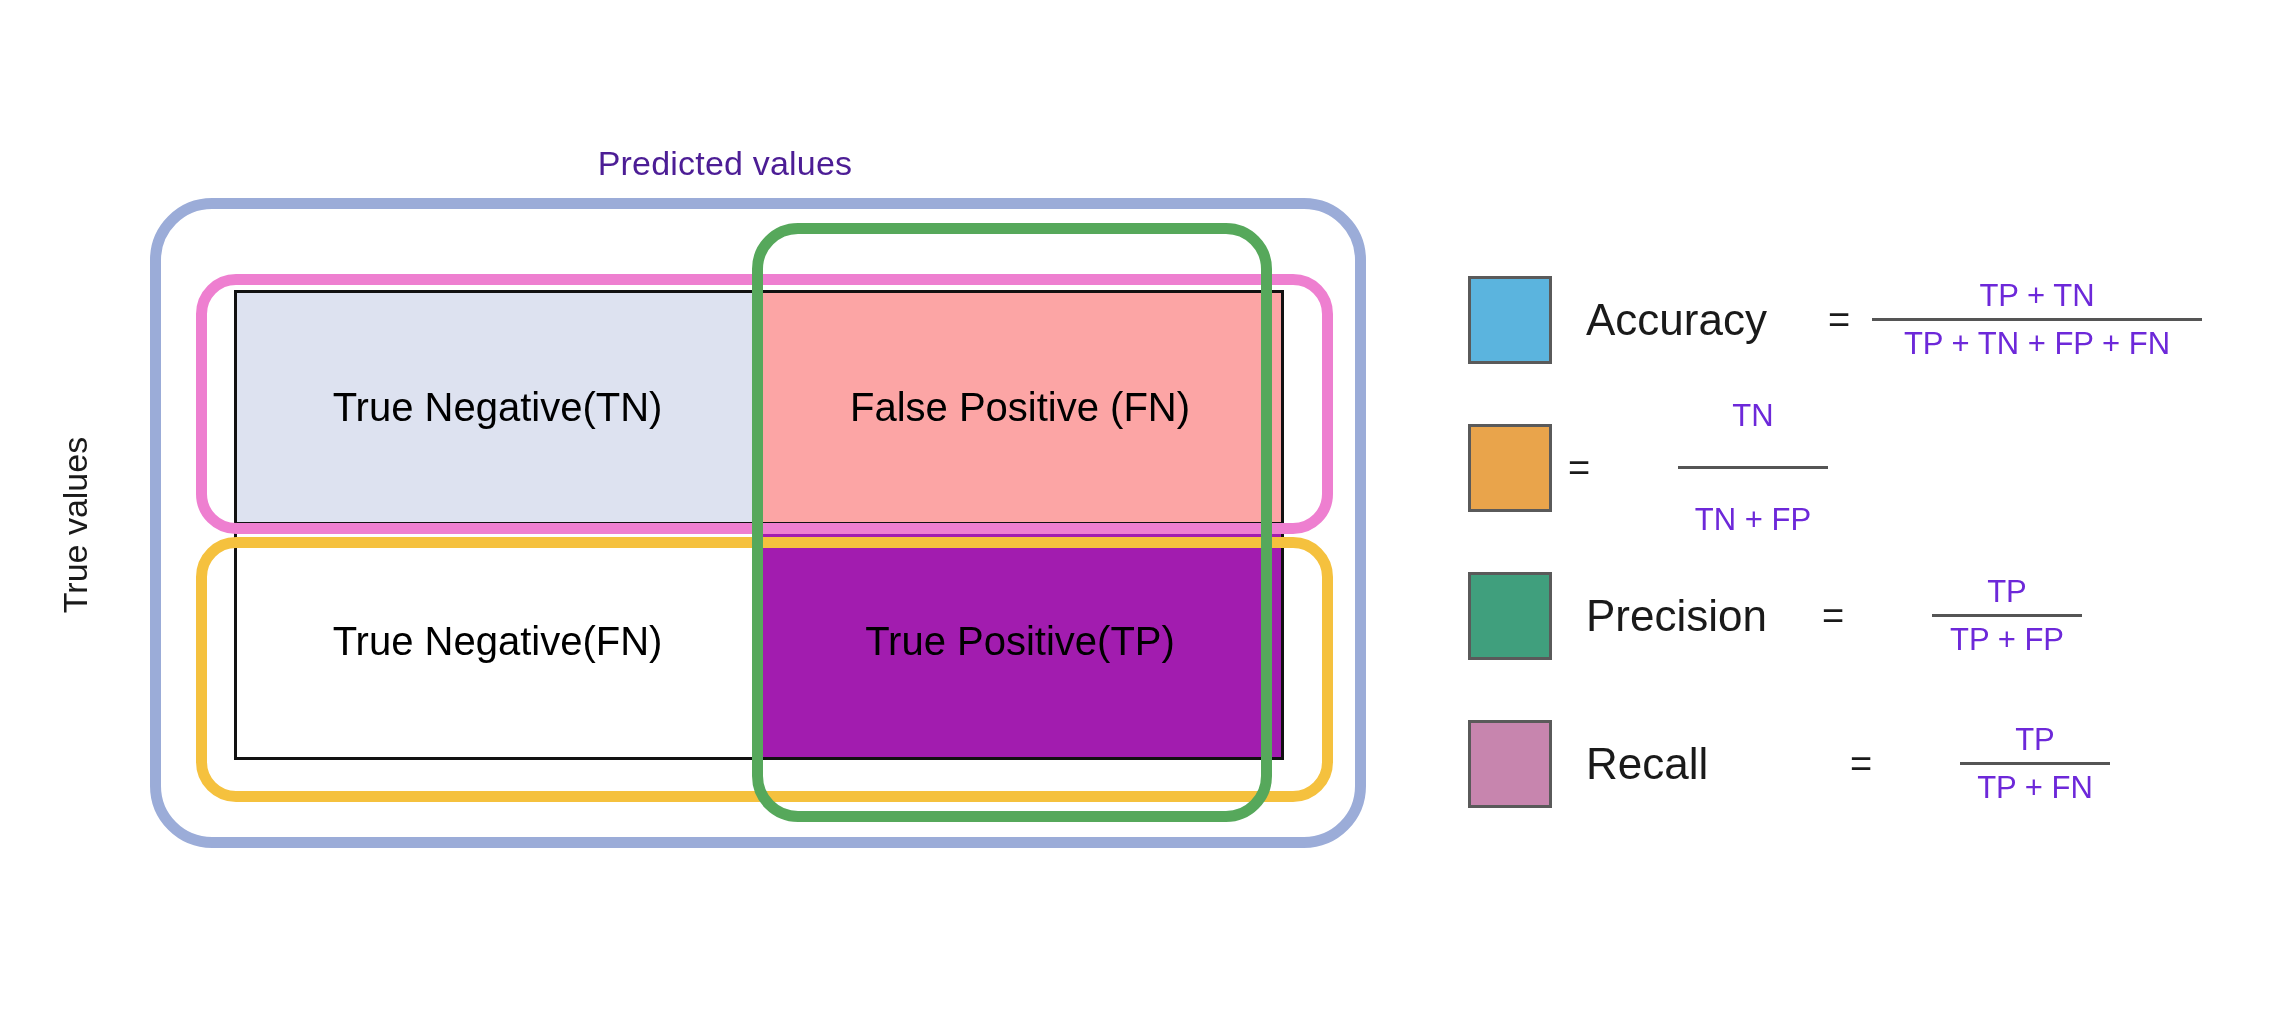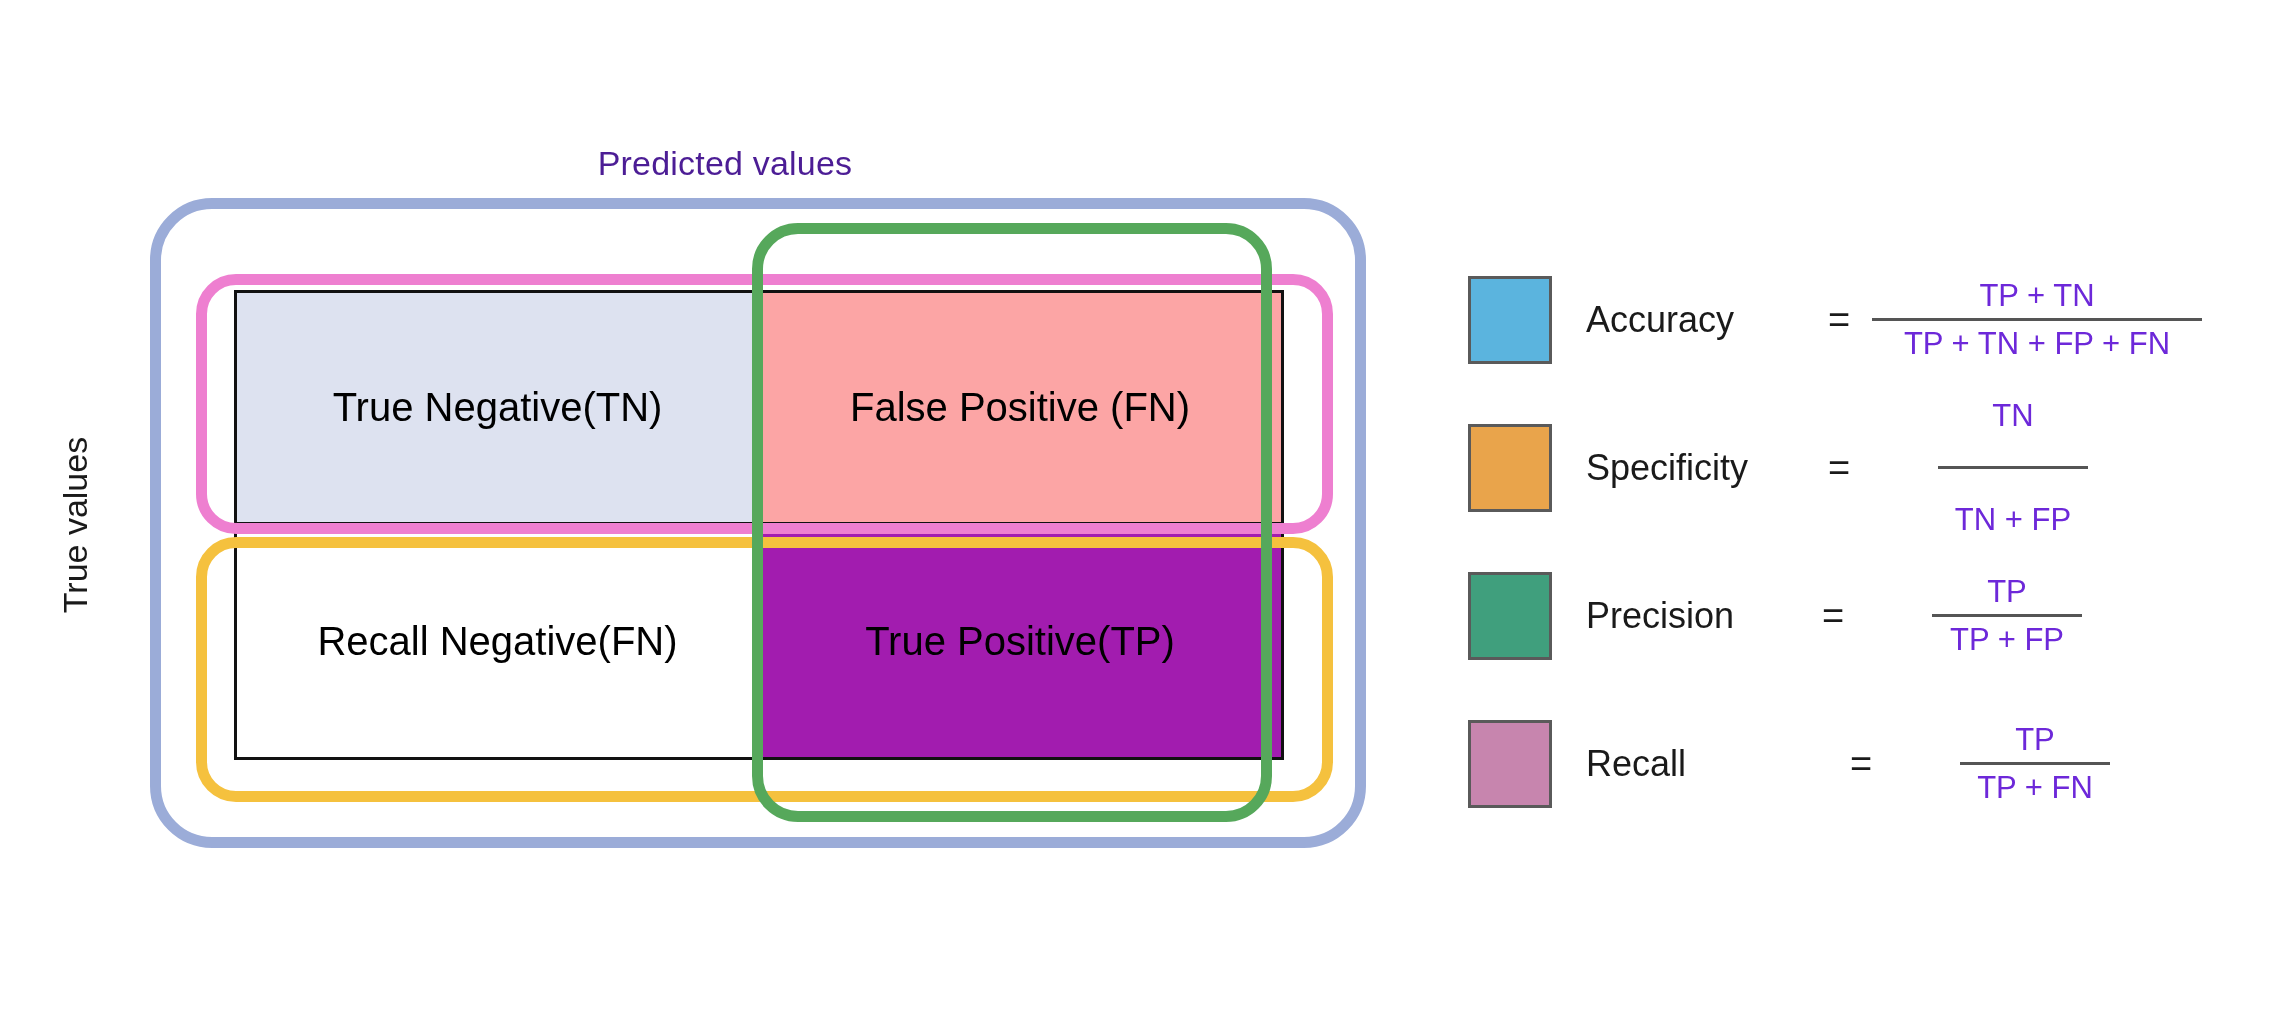--- a/index.html
+++ b/index.html
@@ -89,21 +89,21 @@
     height:148px;
     display:flex;align-items:center;
   }
   .swatch{
     width:84px;height:88px;
     border:3px solid #5a5a5a;
     box-sizing:border-box;
     flex:0 0 auto;
   }
   .metric-name{
-    font-size:36px;color:#1a1a1a;
+    font-size:44px;color:#1a1a1a;
     margin-left:34px;
     width:226px;
     flex:0 0 auto;
   }
   .eq{
     font-size:38px;color:#1a1a1a;
     width:54px;flex:0 0 auto;text-align:center;
   }
   .frac{
     display:flex;flex-direction:column;align-items:center;
@@ -135,21 +135,21 @@
   <div id="true-label">True values</div>
 
   <div id="matrix-table">
     <div class="cell fill vline hline" style="background: rgb(221, 226, 240);">
       <span>True Negative(TN)</span>
     </div>
     <div class="cell blank hline" style="background: #fca5a5;">
       <span>False Positive (FN)</span>
     </div>
     <div class="cell blank vline" style="background: rgb(255, 255, 255);">
-      <span>Recall Negative(FN)</span>
+      <span>True Negative(FN)</span>
     </div>
     <div class="cell fill" style="background: #a21caf;">
       <span>True Positive(TP)</span>
     </div>
   </div>
 
   <div class="ring" id="ring-accuracy" style="border-color: rgb(155, 172, 216);"></div>
   <div class="ring" id="ring-specificity" style="border-color: rgb(245, 193, 62);"></div>
   <div class="ring" id="ring-recall" style="border-color: rgb(238, 127, 208);"></div>
   <div class="ring" id="ring-precision" style="border-color: rgb(86, 168, 91);"></div>
@@ -162,21 +162,20 @@
       <div class="eq">=</div>
       <div class="frac wide">
         <div class="num">TP + TN</div>
         <div class="bar"></div>
         <div class="den">TP + TN + FP + FN</div>
       </div>
     </div>
 
     <div class="legend-row" id="row-specificity">
       <div class="swatch" style="background:#e9a44b"></div>
-      <div class="metric-name">Specificity</div>
       <div class="eq">=</div>
       <div class="frac">
         <div class="num">TN</div>
         <div class="bar"></div>
         <div class="den">TN + FP</div>
       </div>
     </div>
 
     <div class="legend-row" id="row-precision">
       <div class="swatch" style="background:#409f7d"></div>

